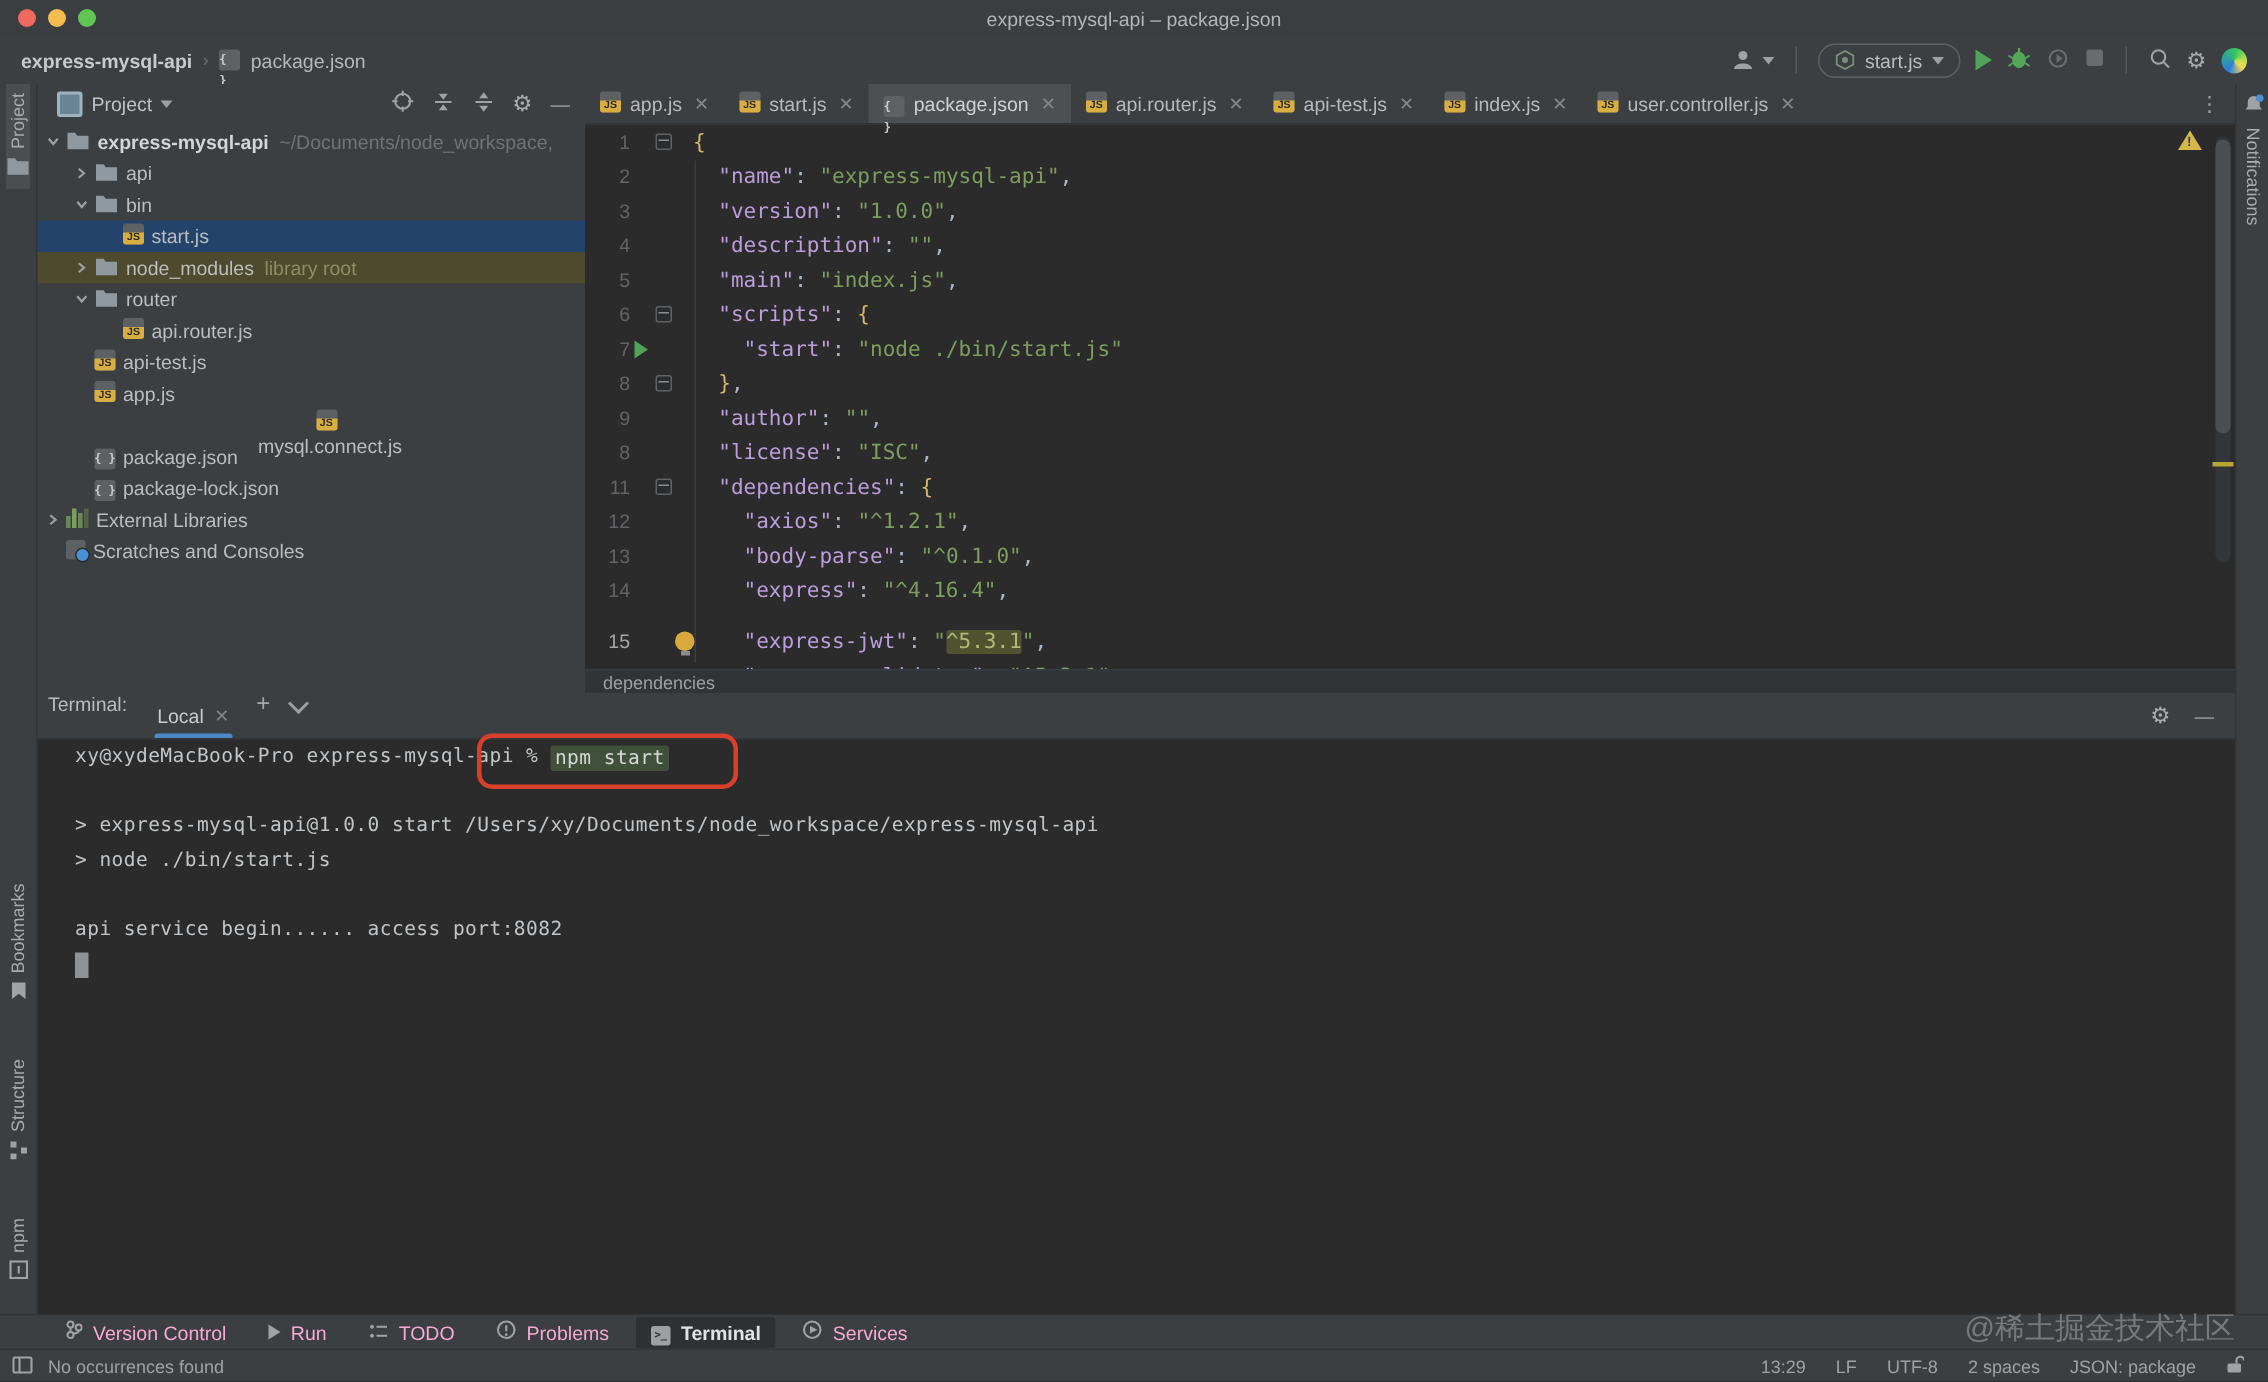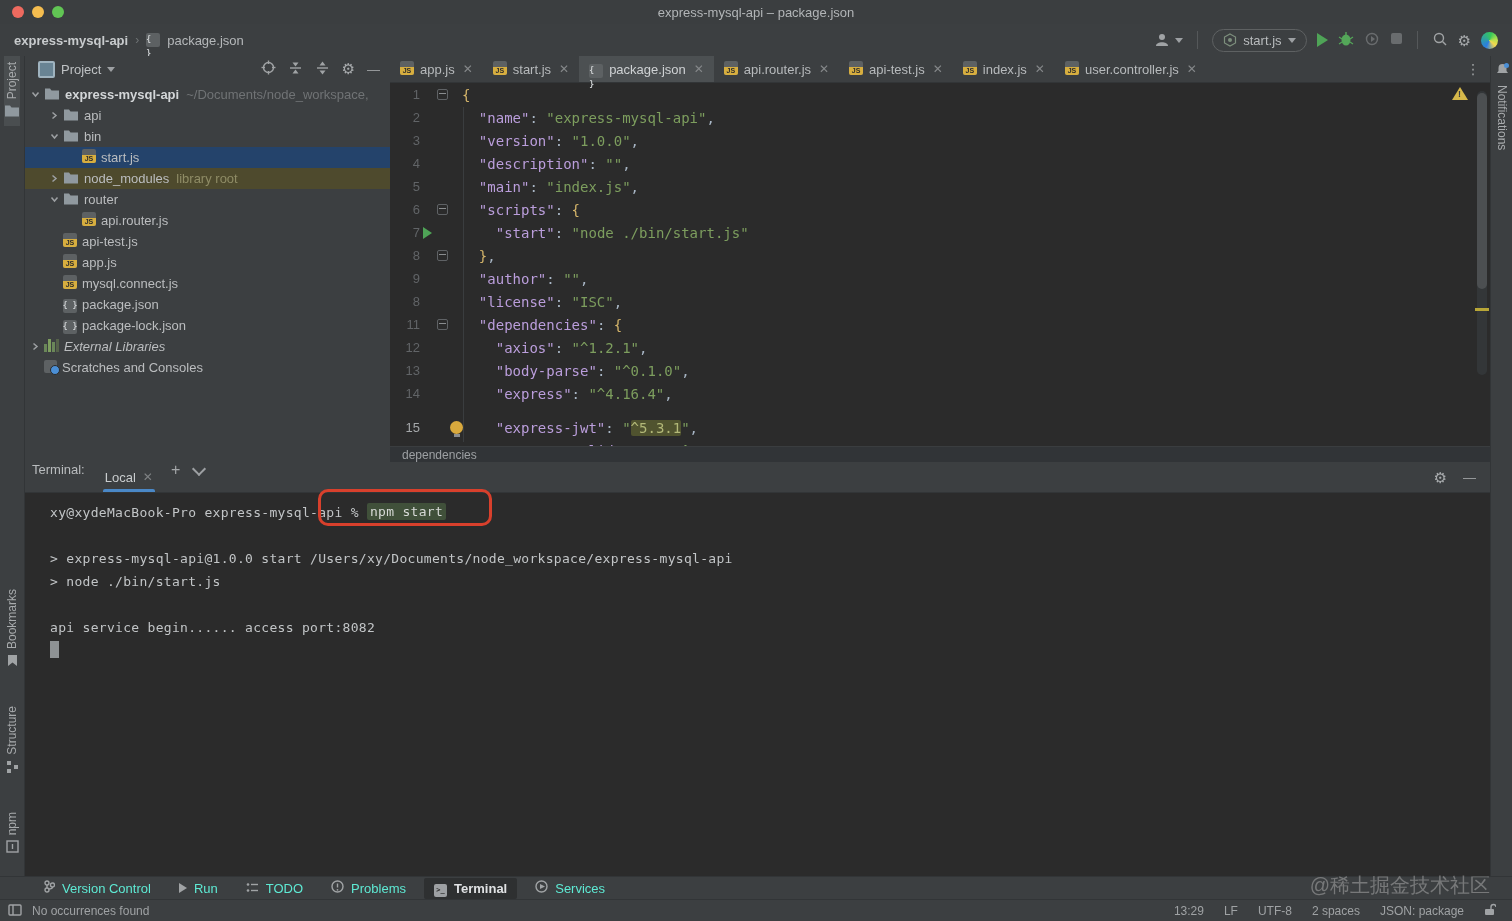--- a/index.html
+++ b/index.html
@@ -118,30 +118,30 @@
             padding:0 2px;color:#c9ccce;}
   .term-tab .x{color:#7f8284;font-size:12px;}
   .term-tab:after{content:"";position:absolute;left:0;right:0;bottom:0;height:3px;
                   background:var(--tab-underline-blue,#4a88c7);border-radius:2px 2px 0 0;}
   .term-plus{margin-left:16px;color:#a4a7a9;font-size:16px;line-height:1;}
   .term-chev{margin-left:14px;}
   .chev-d-icon{display:inline-block;width:8px;height:8px;border-right:2px solid #9da0a3;
                border-bottom:2px solid #9da0a3;transform:rotate(45deg);margin-top:-4px;}
   .term-actions{margin-left:auto;display:flex;gap:16px;align-items:center;margin-right:14px;}
   .term-body{padding:4px 0 0 26px;}
-  .t-line{height:23px;display:flex;align-items:flex-end;font-size:13px;letter-spacing:.3px;color:#c2c5c7;white-space:pre;}
+  .t-line{height:23px;display:flex;align-items:flex-start;font-size:13px;letter-spacing:.3px;color:#c2c5c7;white-space:pre;}
   .cmd-sel{background:#40503a;color:#d6d9d6;padding:1px 3px;border-radius:2px;}
   .cursor{width:9px;height:17px;background:#8e9294;}
   .annotation{position:absolute;left:318px;top:489px;width:168px;height:31px;
               border:3px solid var(--annotation-red,#d8402c);border-radius:10px;z-index:9;}
 
   
   .bottombar{position:absolute;left:0;top:876px;width:1512px;height:23px;background:#3c3f41;
              border-top:1px solid #323537;display:flex;align-items:center;padding-left:34px;box-sizing:border-box;gap:8px;}
-  .btab{display:flex;align-items:center;gap:7px;padding:2px 10px;color:#5eead4;border-radius:2px;cursor:default;}
+  .btab{display:flex;align-items:center;gap:7px;padding:2px 10px;color:#f9a8d4;border-radius:2px;cursor:default;}
   .btab.active{background:#2e3031;color:#e0e2e4;font-weight:bold;}
   .statusbar{position:absolute;left:0;top:899px;width:1512px;height:22px;background:#3c3f41;
              border-top:1px solid #323537;display:flex;align-items:center;font-size:12px;color:#9fa2a4;}
   .sb-left{display:flex;align-items:center;gap:10px;margin-left:8px;}
   .sb-right{margin-left:auto;display:flex;align-items:center;gap:20px;margin-right:16px;}
   .watermark{position:absolute;right:22px;top:872px;font-size:20px;color:rgba(190,190,190,.45);z-index:10;}
 
   
   svg .s{stroke:#a0a3a5;fill:none;stroke-width:1.4;}
   svg .f{fill:#a0a3a5;}
@@ -368,38 +368,38 @@
             </span></span>
           <span class="tr-label">api-test.js</span>
         </div>
         <div class="tree-row" style="padding-left: 21px;">
           <span class="chevbox"></span>
           <span><span class="fi fi-js">
               <i>JS</i>
             </span></span>
           <span class="tr-label">app.js</span>
         </div>
-        <div class="tree-row" style="padding-left: 21px;">
+        <div class="tree-row" style="padding-left: 21px; flex-direction: column;">
           <span class="chevbox"></span>
           <span><span class="fi fi-js">
               <i>JS</i>
             </span></span>
           <span class="tr-label">mysql.connect.js</span>
         </div>
         <div class="tree-row" style="padding-left: 21px;">
           <span class="chevbox"></span>
           <span><span class="fi fi-json">{ }</span></span>
           <span class="tr-label">package.json</span>
         </div>
         <div class="tree-row" style="padding-left: 21px;">
           <span class="chevbox"></span>
           <span><span class="fi fi-json">{ }</span></span>
           <span class="tr-label">package-lock.json</span>
         </div>
-        <div class="tree-row" style="padding-left: 2px; font-style: italic;">
+        <div class="tree-row" style="padding-left: 2px;">
           <span class="chevbox">
             <svg width="9" height="9">
               <path d="M2.5 1.5 L6 4.5 L2.5 7.5" stroke="#9da0a3" fill="none" stroke-width="1.5"></path>
             </svg>
           </span>
           <span><span class="fi fi-lib">
               <i></i>
               <i></i>
               <i></i>
               <i></i>

